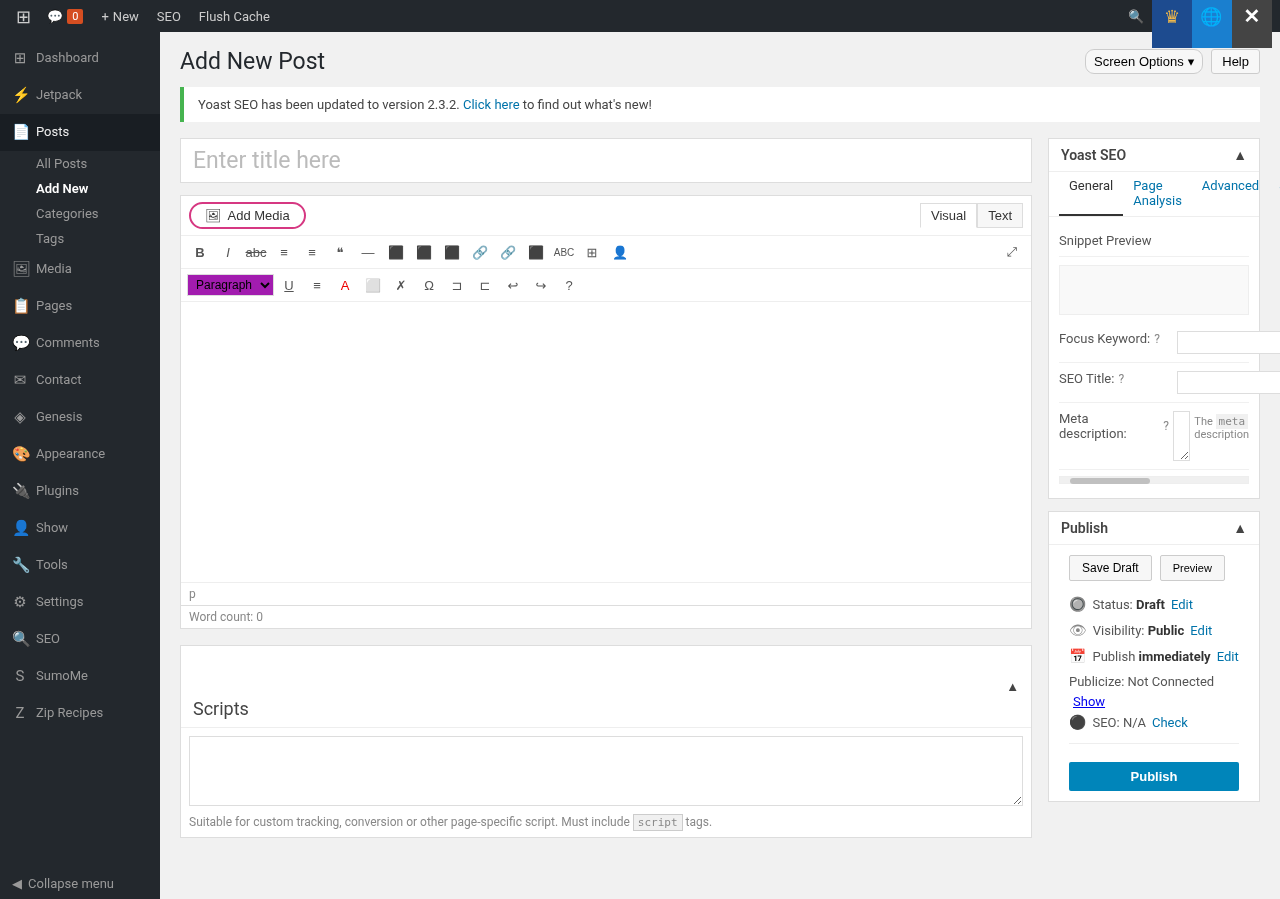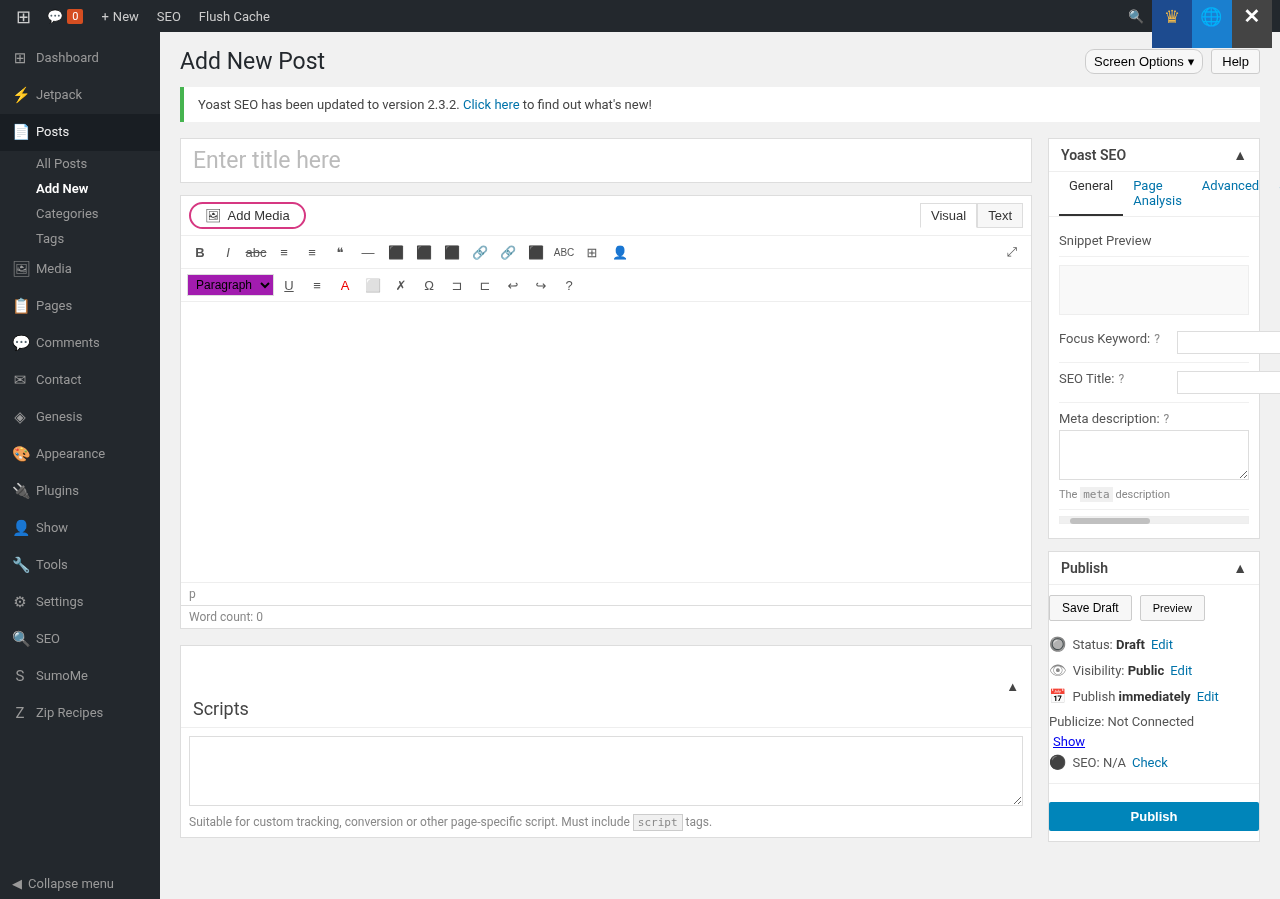--- a/index.html
+++ b/index.html
@@ -234,21 +234,21 @@
       border: 1px solid #ddd;
       margin-bottom: 12px;
     }
     .sidebar-box-header {
       background: #fff;
       padding: 8px 12px;
       border-bottom: 1px solid #eee;
       display: flex; align-items: center; justify-content: space-between;
       font-weight: 600; font-size: 14px;
     }
-    .sidebar-box-body { padding: 10px 0; }
+    .sidebar-box-body { padding: 10px 20px; }
 
     
     .yoast-tabs {
       display: flex; gap: 0;
       border-bottom: 1px solid #eee;
       padding: 0 10px;
     }
     .yoast-tab {
       padding: 6px 10px; cursor: pointer; font-size: 13px;
       color: #0073aa; border-bottom: 2px solid transparent;
@@ -644,21 +644,21 @@
             </div>
 
             <div class="seo-field-row">
               <div class="seo-field-label">
                 <span>SEO Title:</span>
                 <span class="help-icon">?</span>
               </div>
               <input type="text" class="seo-field-input" style="">
             </div>
 
-            <div class="seo-field-row" style="flex-direction:column; gap:4px;">
+            <div class="seo-field-row" style="flex-direction:row; gap:4px;">
               <div class="seo-field-label">
                 <span>Meta description:</span>
                 <span class="help-icon">?</span>
               </div>
               <textarea style="width: 100%; height: 50px; border: 1px solid rgb(221, 221, 221); padding: 3px 6px; font-size: 12px; resize: vertical;"></textarea>
               <div class="meta-desc-hint">
                 <span>The</span>
                 <code><span>meta</span></code>
                 <span>description</span>
               </div>

